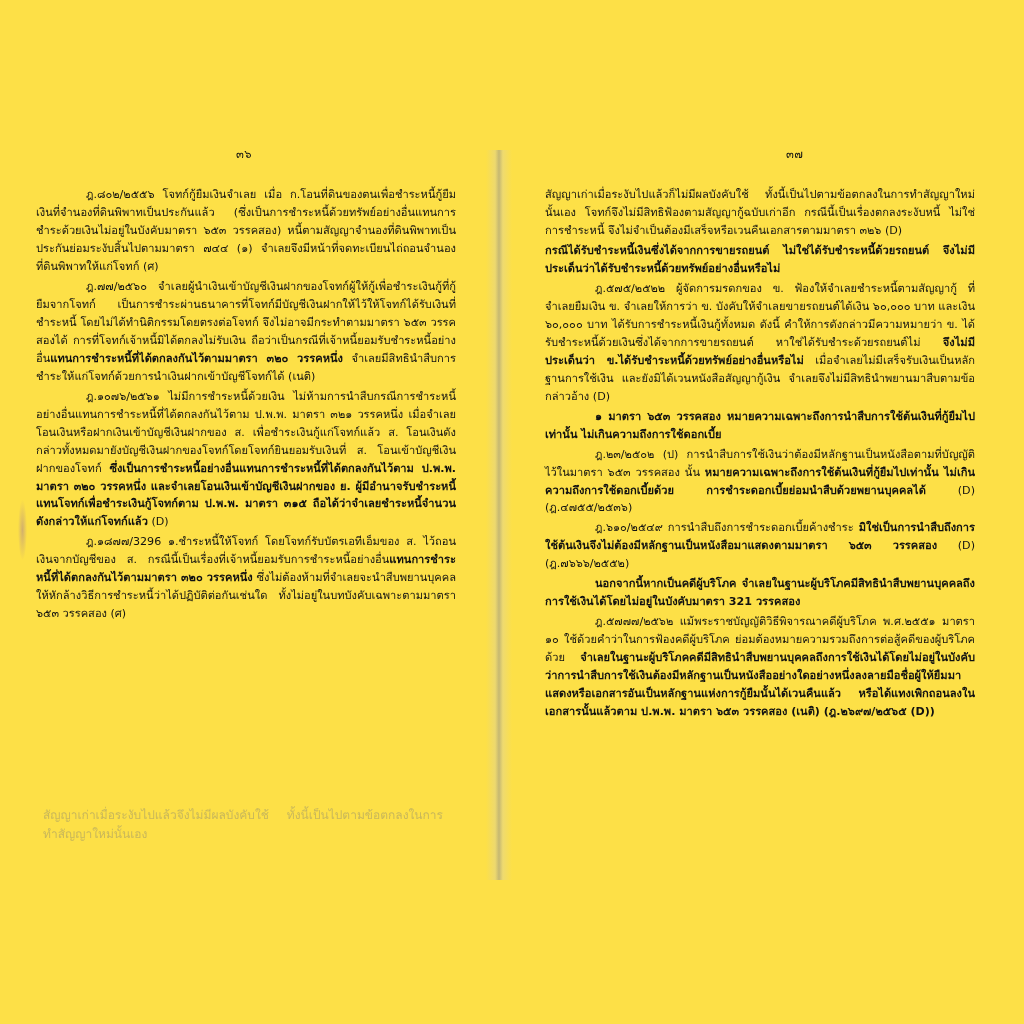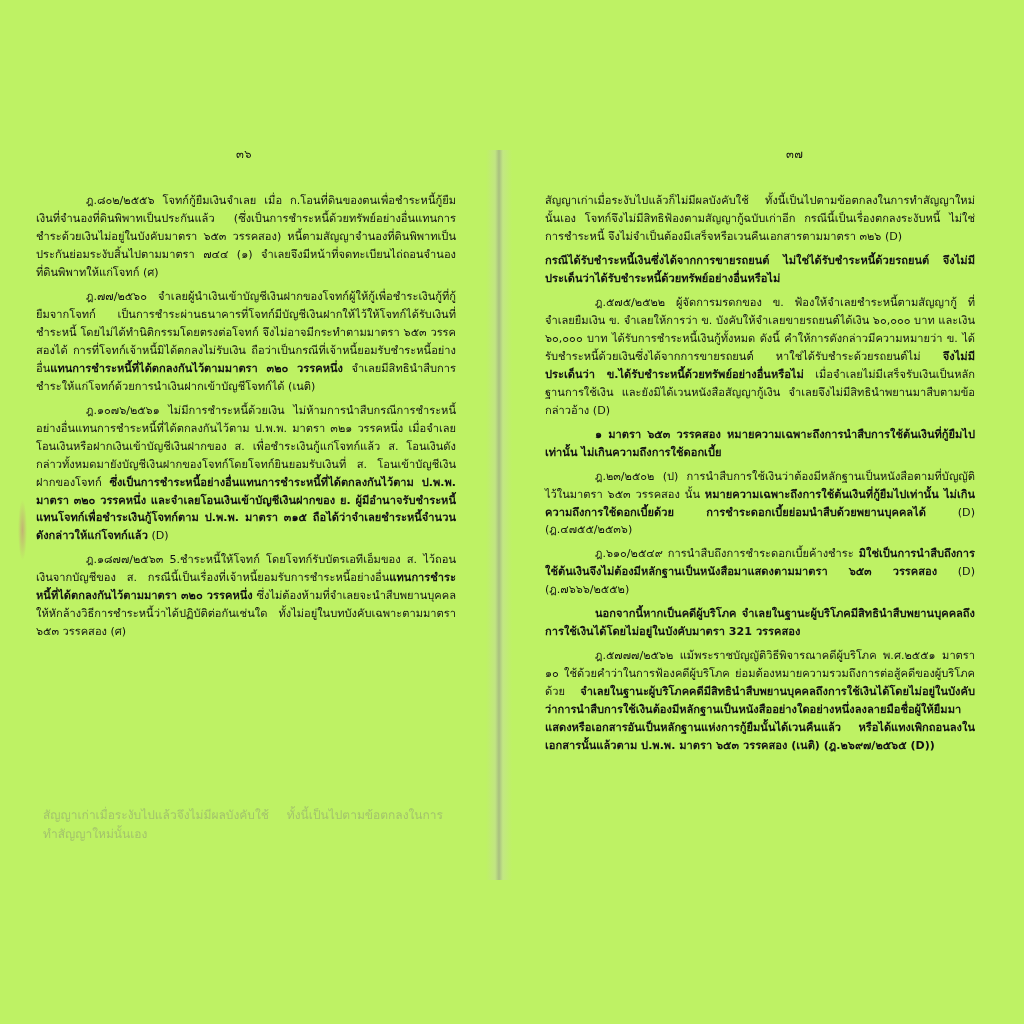--- a/index.html
+++ b/index.html
@@ -15,21 +15,21 @@
     overflow: hidden;
     font-family: "DejaVu Sans", "Liberation Sans", sans-serif;
   }
   
   .spread {
     position: absolute;
     left: 0;
     top: 0;
     width: 1024px;
     height: 1024px;
-    background: #bef264;
+    background: #fde047;
   }
   
   .gutter {
     position: absolute;
     left: 486px;
     top: 150px;
     width: 26px;
     height: 730px;
     background: linear-gradient(to right,
         rgba(255,255,255,0) 0%,
@@ -62,21 +62,21 @@
   .folio {
     position: absolute;
     font-size: 11.5px;
     color: #111;
     letter-spacing: .5px;
   }
   .folio.left  { left: 236px; top: 145px; }
   .folio.right { left: 752px; top: 145px; margin-left: 34px; }
 
   p {
-    margin: 6px 0 2px 0;
+    margin: 0 0 2px 0;
     text-indent: 50px;
   }
   p.noindent { text-indent: 0; }
   .b { font-weight: bold; }
   .faded {
     position: absolute;
     left: 43px;
     top: 806px;
     width: 400px;
     font-size: 12px;
@@ -94,21 +94,21 @@
     <div class="page-edge-left"></div>
     <div class="gutter"></div>
 
     <div class="folio left">๓๖</div>
     <div class="folio right">๓๗</div>
 
     <div class="col left" id="col-left">
         <p><span>ฎ.๘๐๒/๒๕๕๖ โจทก์กู้ยืมเงินจำเลย เมื่อ ก.โอนที่ดินของตนเพื่อชำระหนี้กู้ยืมเงินที่จำนองที่ดินพิพาทเป็นประกันแล้ว (ซึ่งเป็นการชำระหนี้ด้วยทรัพย์อย่างอื่นแทนการชำระด้วยเงินไม่อยู่ในบังคับมาตรา ๖๕๓ วรรคสอง) หนี้ตามสัญญาจำนองที่ดินพิพาทเป็นประกันย่อมระงับสิ้นไปตามมาตรา ๗๔๔ (๑) จำเลยจึงมีหน้าที่จดทะเบียนไถ่ถอนจำนองที่ดินพิพาทให้แก่โจทก์ (ศ)</span></p>
         <p><span>ฎ.๗๗/๒๕๖๐ จำเลยผู้นำเงินเข้าบัญชีเงินฝากของโจทก์ผู้ให้กู้เพื่อชำระเงินกู้ที่กู้ยืมจากโจทก์ เป็นการชำระผ่านธนาคารที่โจทก์มีบัญชีเงินฝากให้ไว้ให้โจทก์ได้รับเงินที่ชำระหนี้ โดยไม่ได้ทำนิติกรรมโดยตรงต่อโจทก์ จึงไม่อาจมีกระทำตามมาตรา ๖๕๓ วรรคสองได้ การที่โจทก์เจ้าหนี้มิได้ตกลงไม่รับเงิน ถือว่าเป็นกรณีที่เจ้าหนี้ยอมรับชำระหนี้อย่างอื่น</span><span class="b">แทนการชำระหนี้ที่ได้ตกลงกันไว้ตามมาตรา ๓๒๐ วรรคหนึ่ง</span><span> จำเลยมีสิทธินำสืบการชำระให้แก่โจทก์ด้วยการนำเงินฝากเข้าบัญชีโจทก์ได้ (เนติ)</span></p>
         <p><span>ฎ.๑๐๗๖/๒๕๖๑ ไม่มีการชำระหนี้ด้วยเงิน ไม่ห้ามการนำสืบกรณีการชำระหนี้อย่างอื่นแทนการชำระหนี้ที่ได้ตกลงกันไว้ตาม ป.พ.พ. มาตรา ๓๒๑ วรรคหนึ่ง เมื่อจำเลยโอนเงินหรือฝากเงินเข้าบัญชีเงินฝากของ ส. เพื่อชำระเงินกู้แก่โจทก์แล้ว ส. โอนเงินดังกล่าวทั้งหมดมายังบัญชีเงินฝากของโจทก์โดยโจทก์ยินยอมรับเงินที่ ส. โอนเข้าบัญชีเงินฝากของโจทก์</span><span class="b"> ซึ่งเป็นการชำระหนี้อย่างอื่นแทนการชำระหนี้ที่ได้ตกลงกันไว้ตาม ป.พ.พ. มาตรา ๓๒๐ วรรคหนึ่ง และจำเลยโอนเงินเข้าบัญชีเงินฝากของ ย. ผู้มีอำนาจรับชำระหนี้แทนโจทก์เพื่อชำระเงินกู้โจทก์ตาม ป.พ.พ. มาตรา ๓๑๕ ถือได้ว่าจำเลยชำระหนี้จำนวนดังกล่าวให้แก่โจทก์แล้ว</span><span> (D)</span></p>
-        <p><span>ฎ.๑๘๗๗/๒๕๖๓ 5.ชำระหนี้ให้โจทก์ โดยโจทก์รับบัตรเอทีเอ็มของ ส. ไว้ถอนเงินจากบัญชีของ ส. กรณีนี้เป็นเรื่องที่เจ้าหนี้ยอมรับการชำระหนี้อย่างอื่น</span><span class="b">แทนการชำระหนี้ที่ได้ตกลงกันไว้ตามมาตรา ๓๒๐ วรรคหนึ่ง</span><span> ซึ่งไม่ต้องห้ามที่จำเลยจะนำสืบพยานบุคคลให้หักล้างวิธีการชำระหนี้ว่าได้ปฏิบัติต่อกันเช่นใด ทั้งไม่อยู่ในบทบังคับเฉพาะตามมาตรา ๖๕๓ วรรคสอง (ศ)</span></p>
+        <p><span>ฎ.๑๘๗๗/3296 ๑.ชำระหนี้ให้โจทก์ โดยโจทก์รับบัตรเอทีเอ็มของ ส. ไว้ถอนเงินจากบัญชีของ ส. กรณีนี้เป็นเรื่องที่เจ้าหนี้ยอมรับการชำระหนี้อย่างอื่น</span><span class="b">แทนการชำระหนี้ที่ได้ตกลงกันไว้ตามมาตรา ๓๒๐ วรรคหนึ่ง</span><span> ซึ่งไม่ต้องห้ามที่จำเลยจะนำสืบพยานบุคคลให้หักล้างวิธีการชำระหนี้ว่าได้ปฏิบัติต่อกันเช่นใด ทั้งไม่อยู่ในบทบังคับเฉพาะตามมาตรา ๖๕๓ วรรคสอง (ศ)</span></p>
       </div>
     <div class="col right" id="col-right">
         <p class="noindent"><span>สัญญาเก่าเมื่อระงับไปแล้วก็ไม่มีผลบังคับใช้ ทั้งนี้เป็นไปตามข้อตกลงในการทำสัญญาใหม่นั้นเอง โจทก์จึงไม่มีสิทธิฟ้องตามสัญญากู้ฉบับเก่าอีก กรณีนี้เป็นเรื่องตกลงระงับหนี้ ไม่ใช่การชำระหนี้ จึงไม่จำเป็นต้องมีเสร็จหรือเวนคืนเอกสารตามมาตรา ๓๒๖ (D)</span></p>
         <p class="noindent"><span class="b">กรณีได้รับชำระหนี้เงินซึ่งได้จากการขายรถยนต์ ไม่ใช่ได้รับชำระหนี้ด้วยรถยนต์ จึงไม่มีประเด็นว่าได้รับชำระหนี้ด้วยทรัพย์อย่างอื่นหรือไม่</span></p>
         <p><span>ฎ.๕๗๕/๒๕๒๒ ผู้จัดการมรดกของ ข. ฟ้องให้จำเลยชำระหนี้ตามสัญญากู้ ที่จำเลยยืมเงิน ข. จำเลยให้การว่า ข. บังคับให้จำเลยขายรถยนต์ได้เงิน ๖๐,๐๐๐ บาท และเงิน ๖๐,๐๐๐ บาท ได้รับการชำระหนี้เงินกู้ทั้งหมด ดังนี้ คำให้การดังกล่าวมีความหมายว่า ข. ได้รับชำระหนี้ด้วยเงินซึ่งได้จากการขายรถยนต์ หาใช่ได้รับชำระด้วยรถยนต์ไม่</span><span class="b"> จึงไม่มีประเด็นว่า ข.ได้รับชำระหนี้ด้วยทรัพย์อย่างอื่นหรือไม่</span><span> เมื่อจำเลยไม่มีเสร็จรับเงินเป็นหลักฐานการใช้เงิน และยังมิได้เวนหนังสือสัญญากู้เงิน จำเลยจึงไม่มีสิทธินำพยานมาสืบตามข้อกล่าวอ้าง (D)</span></p>
         <p><span class="b">๑ มาตรา ๖๕๓ วรรคสอง หมายความเฉพาะถึงการนำสืบการใช้ต้นเงินที่กู้ยืมไปเท่านั้น ไม่เกินความถึงการใช้ดอกเบี้ย</span></p>
         <p><span>ฎ.๒๓/๒๕๐๒ (ป) การนำสืบการใช้เงินว่าต้องมีหลักฐานเป็นหนังสือตามที่บัญญัติไว้ในมาตรา ๖๕๓ วรรคสอง นั้น </span><span class="b">หมายความเฉพาะถึงการใช้ต้นเงินที่กู้ยืมไปเท่านั้น ไม่เกินความถึงการใช้ดอกเบี้ยด้วย การชำระดอกเบี้ยย่อมนำสืบด้วยพยานบุคคลได้</span><span> (D) (ฎ.๔๗๕๕/๒๕๓๖)</span></p>
         <p><span>ฎ.๖๑๐/๒๕๔๙ การนำสืบถึงการชำระดอกเบี้ยค้างชำระ </span><span class="b">มิใช่เป็นการนำสืบถึงการใช้ต้นเงินจึงไม่ต้องมีหลักฐานเป็นหนังสือมาแสดงตามมาตรา ๖๕๓ วรรคสอง</span><span> (D) (ฎ.๗๖๖๖/๒๕๕๒)</span></p>
         <p><span class="b">นอกจากนี้หากเป็นคดีผู้บริโภค จำเลยในฐานะผู้บริโภคมีสิทธินำสืบพยานบุคคลถึงการใช้เงินได้โดยไม่อยู่ในบังคับมาตรา 321 วรรคสอง</span></p>
         <p><span>ฎ.๕๗๗๗/๒๕๖๒ แม้พระราชบัญญัติวิธีพิจารณาคดีผู้บริโภค พ.ศ.๒๕๕๑ มาตรา ๑๐ ใช้ด้วยคำว่าในการฟ้องคดีผู้บริโภค ย่อมต้องหมายความรวมถึงการต่อสู้คดีของผู้บริโภคด้วย </span><span class="b">จำเลยในฐานะผู้บริโภคคดีมีสิทธินำสืบพยานบุคคลถึงการใช้เงินได้โดยไม่อยู่ในบังคับว่าการนำสืบการใช้เงินต้องมีหลักฐานเป็นหนังสืออย่างใดอย่างหนึ่งลงลายมือชื่อผู้ให้ยืมมาแสดงหรือเอกสารอันเป็นหลักฐานแห่งการกู้ยืมนั้นได้เวนคืนแล้ว หรือได้แทงเพิกถอนลงในเอกสารนั้นแล้วตาม ป.พ.พ. มาตรา ๖๕๓ วรรคสอง (เนติ) (ฎ.๒๖๙๗/๒๕๖๕ (D))</span></p>

